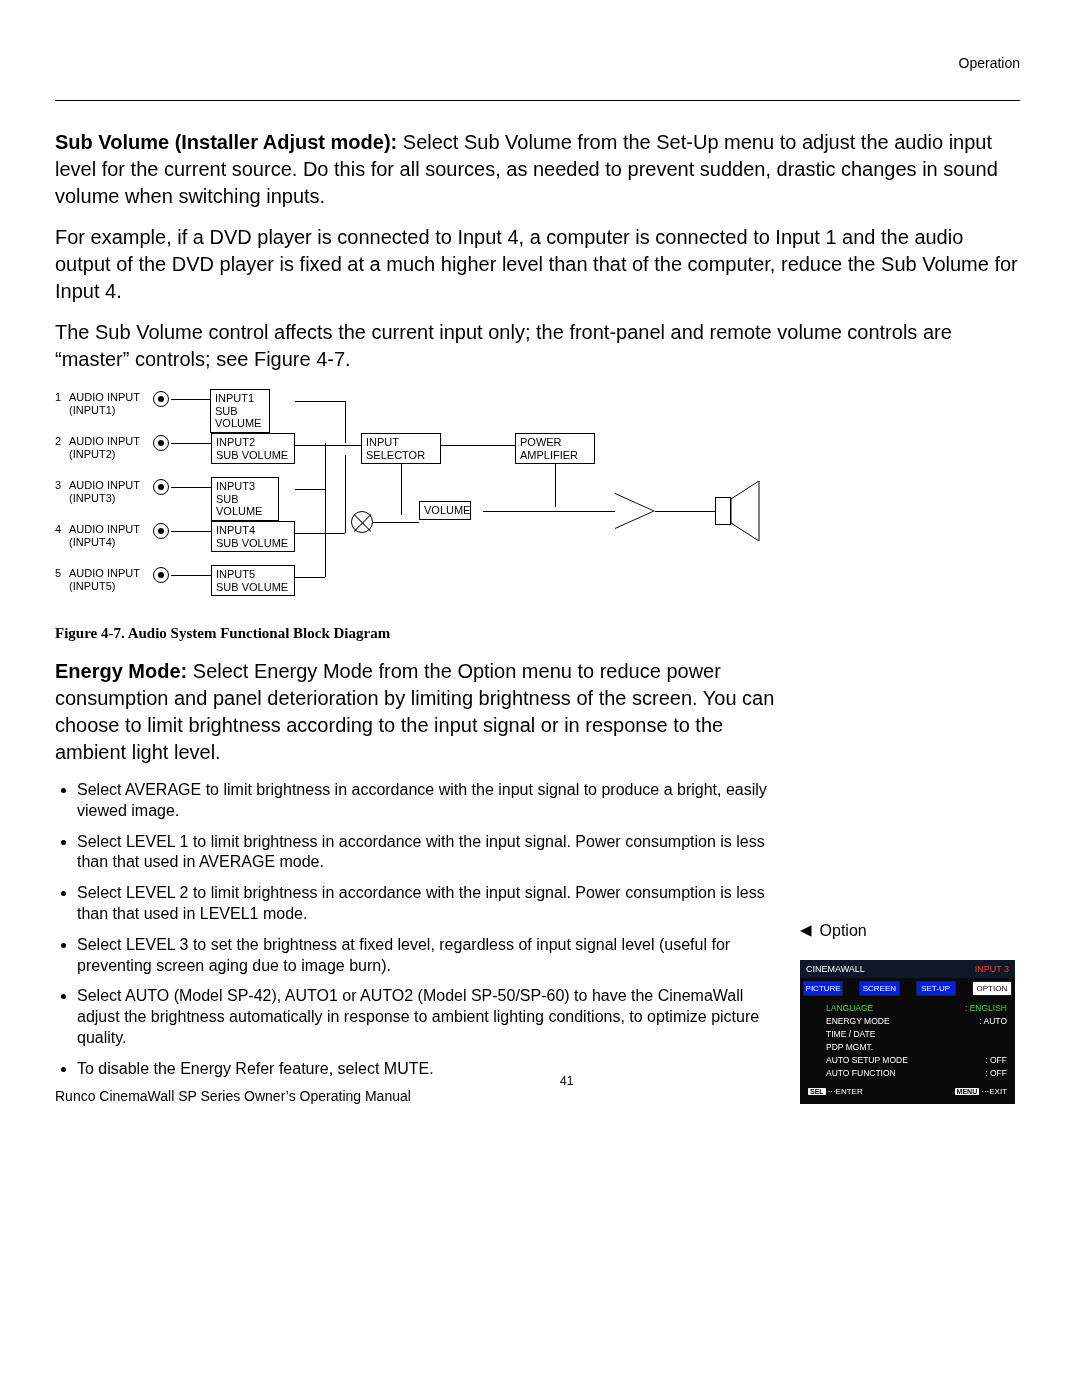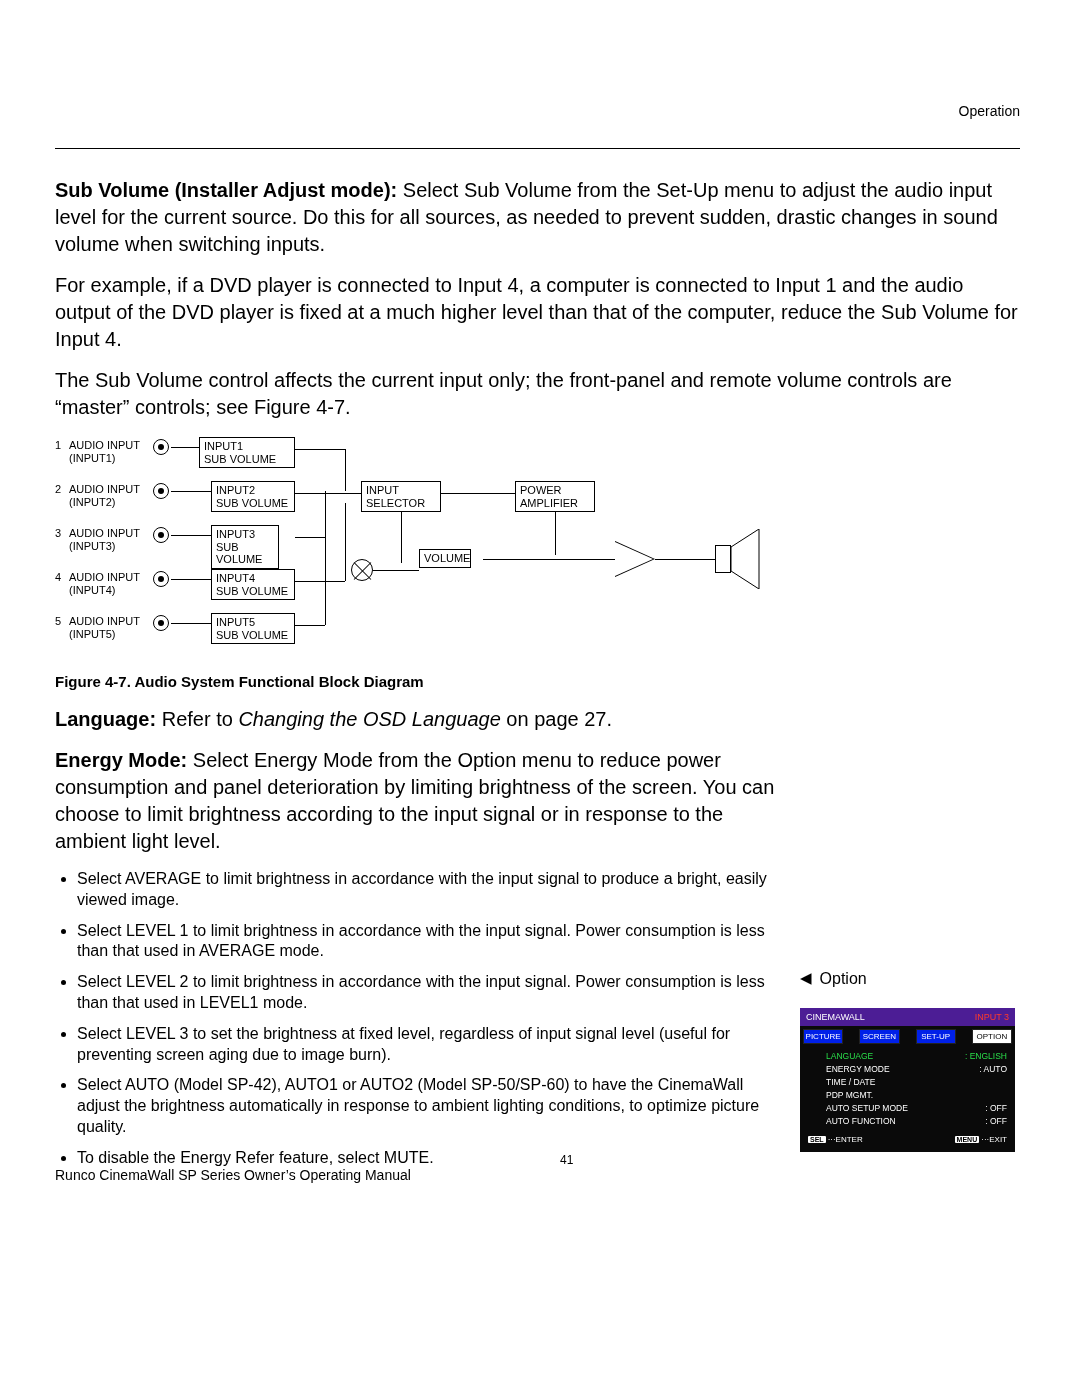--- a/index.html
+++ b/index.html
@@ -8,21 +8,20 @@
     padding: 0;
     background: #fff;
     font-family: Arial, Helvetica, sans-serif;
     color: #000;
     width: 1080px;
   }
   .page {
     width: 1080px;
     padding: 55px 60px 40px 55px;
     position: relative;
-    margin-top: 48px;
   }
   .header-label {
     position: absolute;
     top: 55px;
     right: 60px;
     font-size: 14px;
   }
   .rule {
     border-top: 1.5px solid #000;
     margin-top: 45px;
@@ -71,21 +70,21 @@
     width: 6px; height: 6px;
     border-radius: 50%;
     background: #000;
   }
   .d-line {
     position: absolute;
     background: #000;
   }
   .d-hline { height: 1px; }
   .d-vline { width: 1px; }
-  .figcap { font-weight: 700; margin: 4px 0 16px 0; font-size: 15px; }
+  .figcap { font-weight: 700; margin: 4px 0 16px 0; font-size: 15px; font-family: Liberation Serif, serif; }
   ul { margin: 4px 0 14px 22px; padding: 0; }
   li { margin-bottom: 10px; font-size: 16px; line-height: 1.3; }
   .right-option {
     font-size: 16px;
     margin-top: 264px;
     margin-bottom: 20px;
   }
   .right-option .tri {
     display: inline-block;
     margin-right: 8px;
@@ -93,21 +92,21 @@
     position: relative;
     top: -1px;
   }
   .osd {
     width: 215px;
     background: #0a0a0a;
     padding-bottom: 6px;
     font-family: Arial, sans-serif;
   }
   .osd-titlebar {
-    background: #4c1d95;
+    background: #0f172a;
     height: 18px;
     display: flex;
     justify-content: space-between;
     align-items: center;
     padding: 0 6px;
     font-size: 9px;
     color: #fff;
     gap: 46px;
   }
   .osd-input { color: #ff3a2a; text-align: center; }
@@ -231,21 +230,21 @@
 
   <p>The Sub Volume control affects the current input only; the front-panel and remote volume controls are “master” controls; see Figure 4-7.</p>
 
   <div class="diagram">
 
     <div class="d-label" style="left:0;top:4px">1</div>
     <div class="d-label" style="left:14px;top:4px">AUDIO INPUT</div>
     <div class="d-label" style="left:14px;top:17px">(INPUT1)</div>
     <div class="d-port" style="left:98px;top:4px"></div>
     <div class="d-line d-hline" style="left:116px;top:12px;width:40px"></div>
-    <div class="d-box" style="left:144px;top:2px;width:96px">
+    <div class="d-box" style="left:155px;top:2px;width:60px">
       <div>INPUT1</div>
       <div>SUB VOLUME</div>
     </div>
 
     <div class="d-label" style="left:0;top:48px">2</div>
     <div class="d-label" style="left:14px;top:48px">AUDIO INPUT</div>
     <div class="d-label" style="left:14px;top:61px">(INPUT2)</div>
     <div class="d-port" style="left:98px;top:48px"></div>
     <div class="d-line d-hline" style="left:116px;top:56px;width:40px"></div>
     <div class="d-box" style="left:156px;top:46px;width:84px">
@@ -325,23 +324,20 @@
       <svg width="50" height="60" style="position:absolute;left:0;top:0">
         <polygon points="16,18 44,0 44,60 16,42" fill="#fff" stroke="#000" stroke-width="1"></polygon>
       </svg>
     </div>
   </div>
 
   <div class="figcap">Figure 4-7. Audio System Functional Block Diagram</div>
 
   <div class="content">
     <div class="left-col">
-      <p>
-        <span class="bold-run">Language:</span><span> Refer to </span><span class="italic-run">Changing the OSD Language</span><span> on page 27.</span>
-      </p>
 
       <p>
         <span class="bold-run">Energy Mode:</span><span> Select Energy Mode from the Option menu to reduce power consumption and panel deterioration by limiting brightness of the screen. You can choose to limit brightness according to the input signal or in response to the ambient light level.</span>
       </p>
 
       <ul>
         <li>Select AVERAGE to limit brightness in accordance with the input signal to produce a bright, easily viewed image.</li>
         <li>Select LEVEL 1 to limit brightness in accordance with the input signal. Power consumption is less than that used in AVERAGE mode.</li>
         <li>Select LEVEL 2 to limit brightness in accordance with the input signal. Power consumption is less than that used in LEVEL1 mode.</li>
         <li>Select LEVEL 3 to set the brightness at fixed level, regardless of input signal level (useful for preventing screen aging due to image burn).</li>

